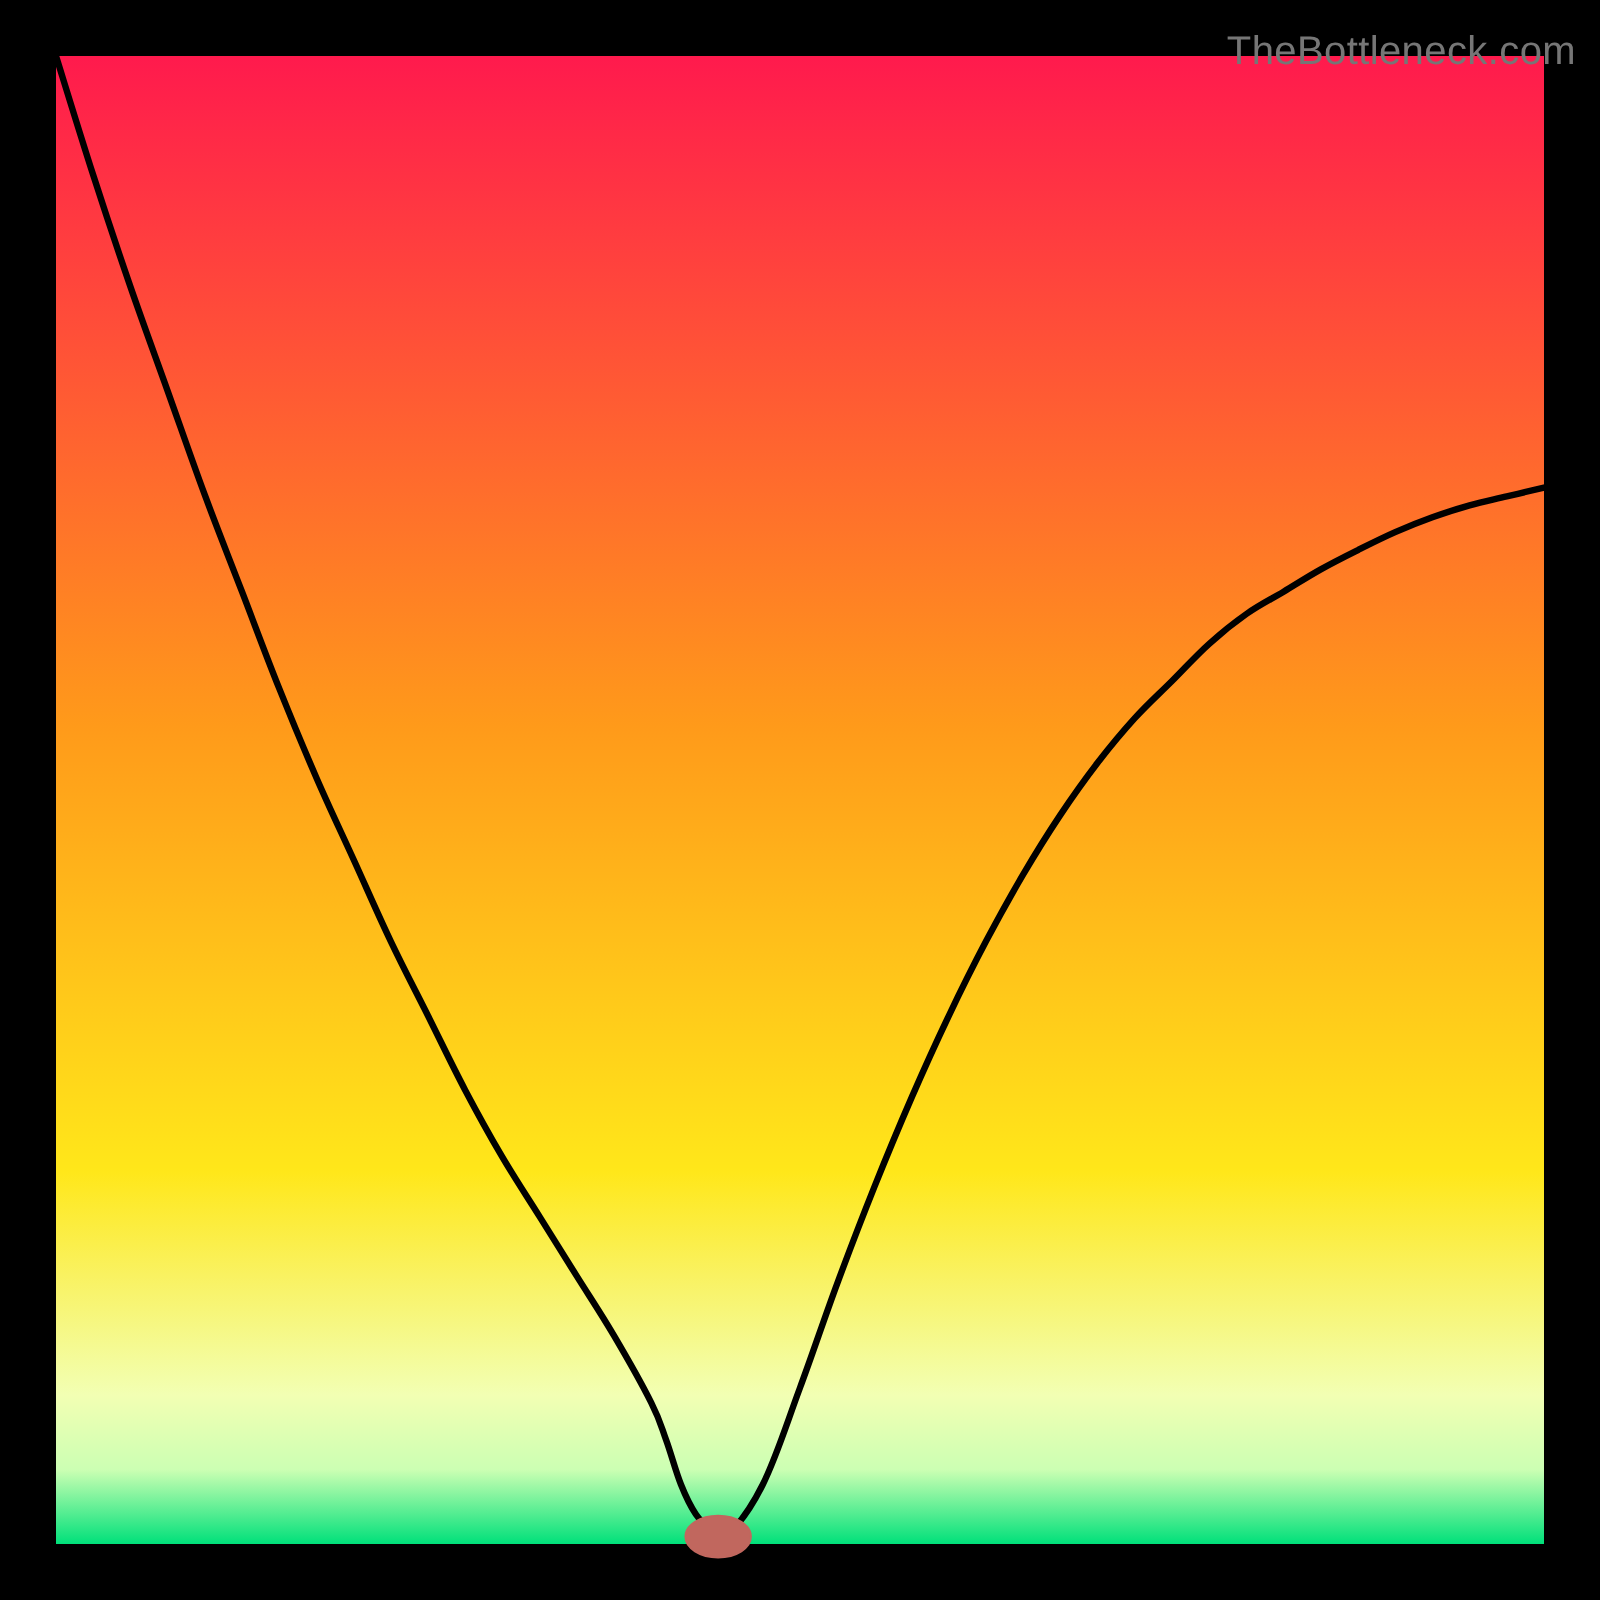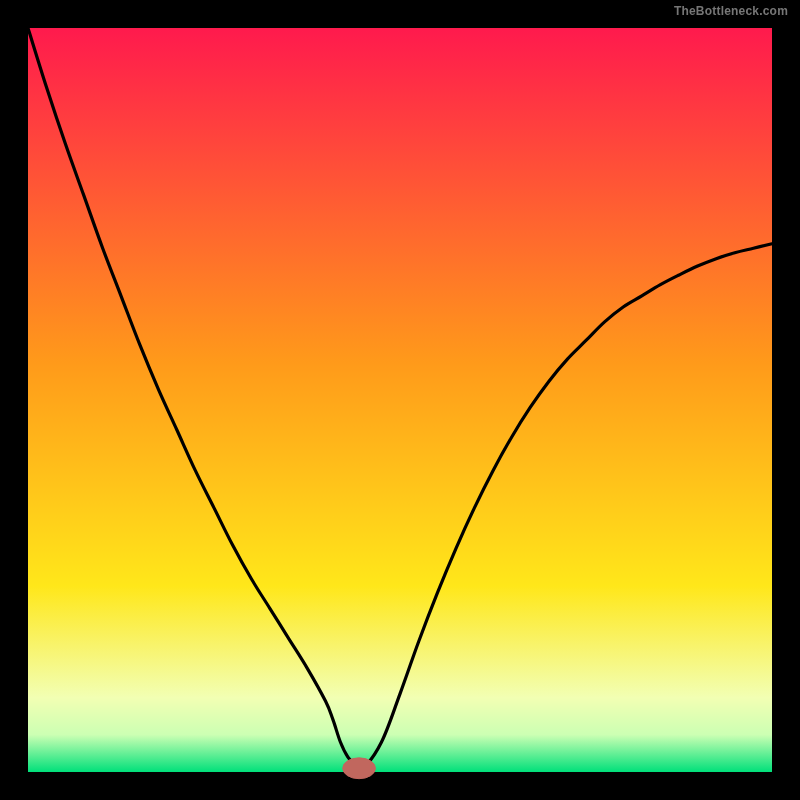--- a/index.html
+++ b/index.html
@@ -14,24 +14,24 @@
   .wrap {
     position: relative;
     width: 800px;
     height: 800px;
   }
   svg {
     display: block;
   }
   .attribution {
     position: absolute;
-    top: 4px;
+    top: 15px;
     right: 12px;
-    font-size: 12px;
-    font-weight: 700;
+    font-size: 20px;
+    font-weight: 400;
     color: #767676;
     letter-spacing: 0.2px;
   }
 </style>
 </head>
 <body>
 
 <div class="wrap">
   <div class="attribution">TheBottleneck.com</div>
   <svg id="chart-svg" width="800" height="800" viewBox="0 0 800 800">

